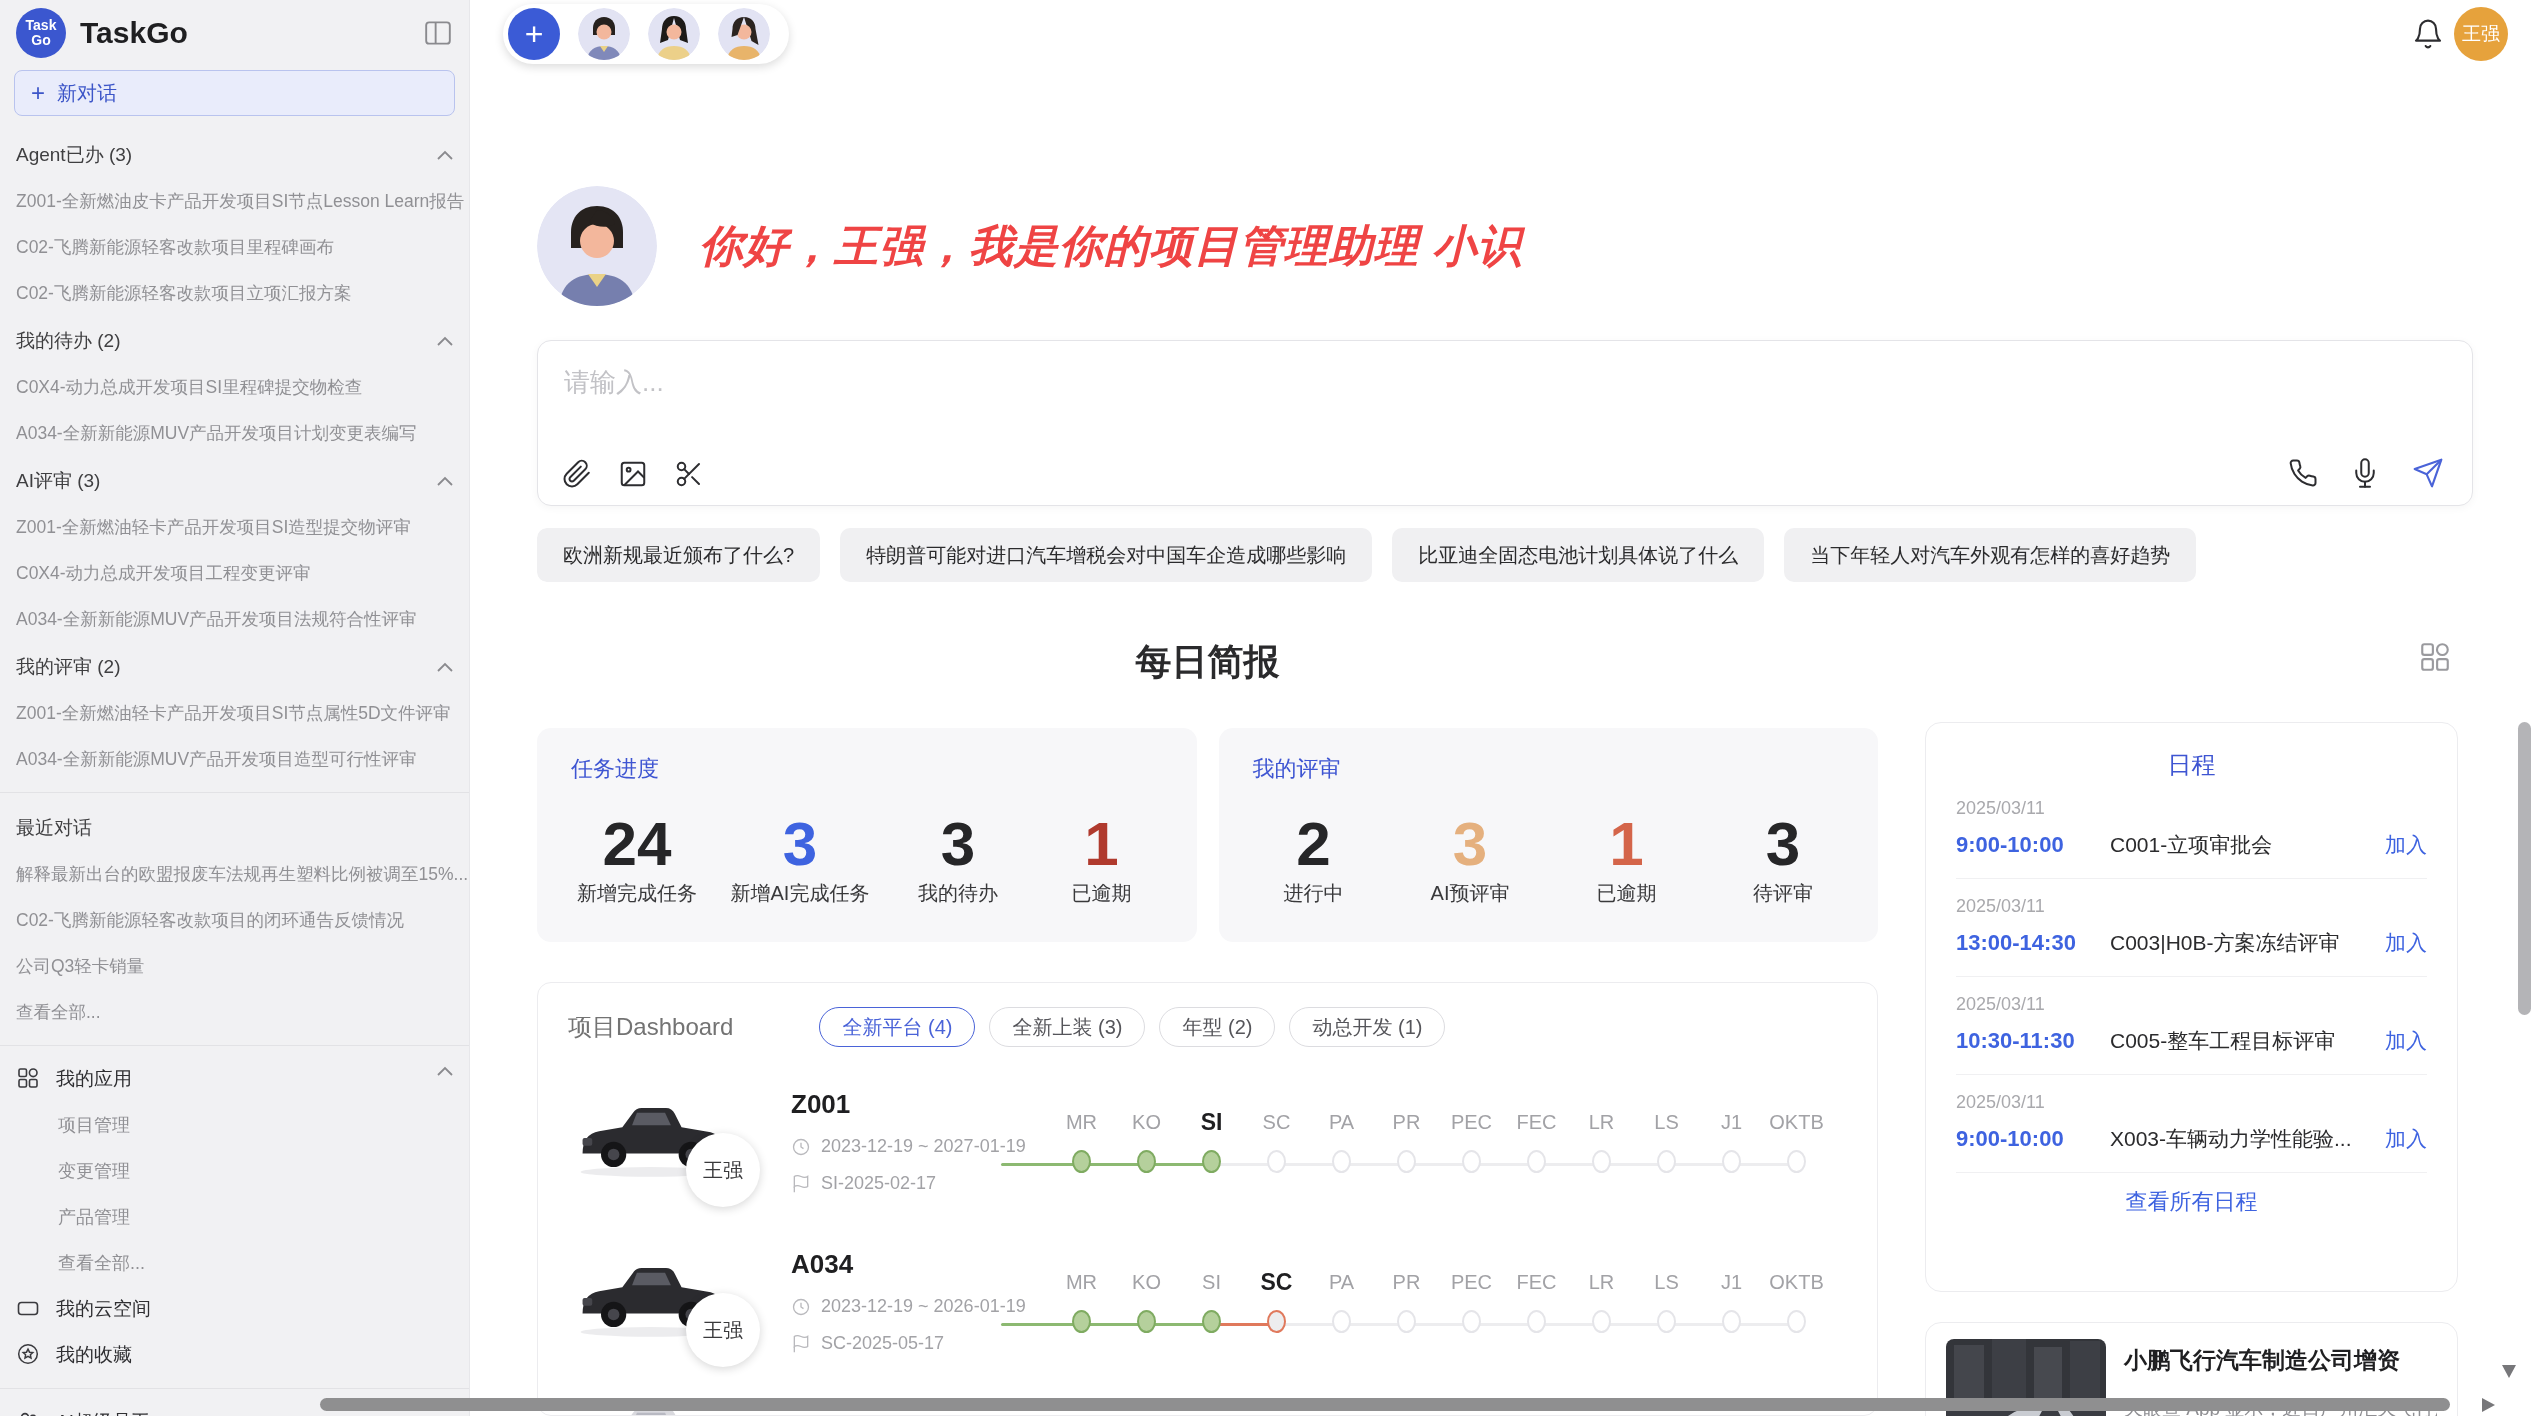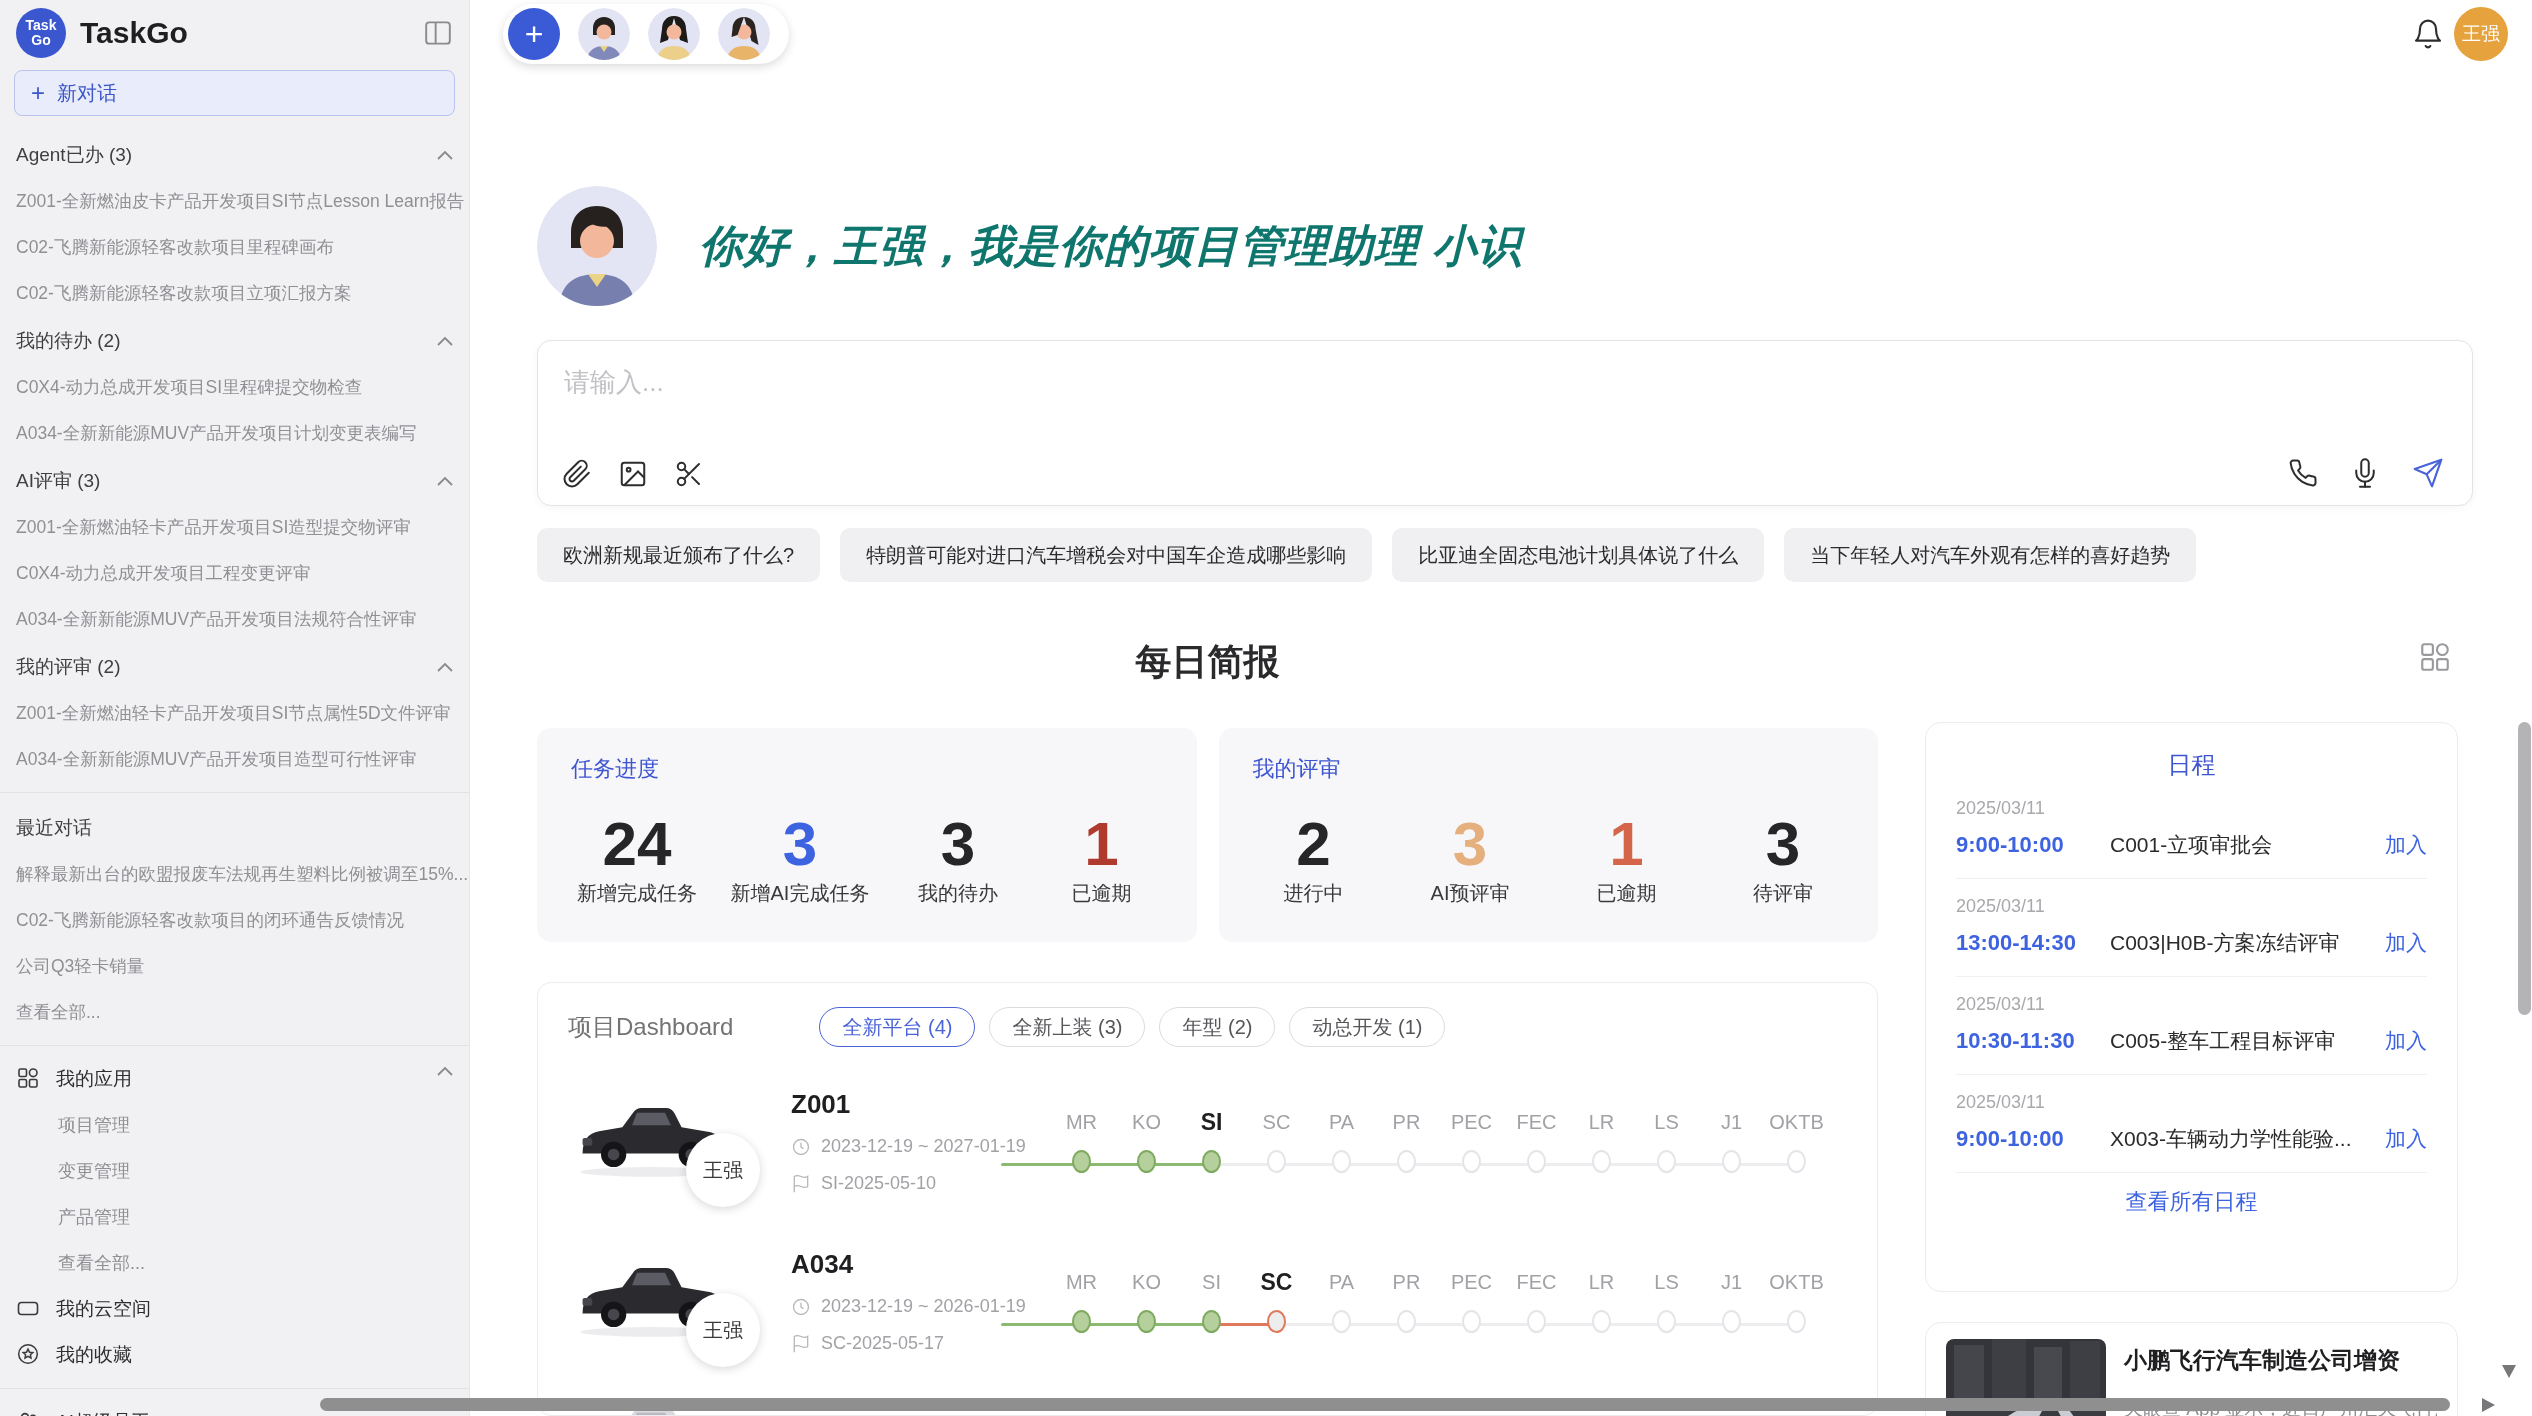--- a/index.html
+++ b/index.html
@@ -27,21 +27,21 @@
   
   .topbar-pill { position:absolute; left:503px; top:4px; width:286px; height:60px; background:#fff; border-radius:32px; box-shadow:0 3px 10px rgba(0,0,0,.14); display:flex; align-items:center; padding:0 5px; gap:18px; }
   .circle-btn { width:52px; height:52px; border-radius:50%; background:#3b5bd6; color:#fff; font-size:32px; display:flex; align-items:center; justify-content:center; cursor:pointer; flex:none; }
   .mini-avatar { width:52px; height:52px; border-radius:50%; overflow:hidden; flex:none; cursor:pointer; }
   .bell { position:absolute; left:2412px; top:18px; width:32px; height:32px; color:#2d2d30; cursor:pointer; }
   .user-avatar { position:absolute; left:2454px; top:7px; width:54px; height:54px; border-radius:50%; background:#e6a23c; color:#fff; font-size:19px; display:flex; align-items:center; justify-content:center; cursor:pointer; }
 
   
   .hero { position:absolute; left:537px; top:186px; display:flex; align-items:center; gap:42px; }
   .hero-avatar { width:120px; height:120px; border-radius:50%; overflow:hidden; flex:none; }
-  .hero-text { font-size:44px; font-weight:bold; font-style:italic; color:#0f766e; letter-spacing:1px; }
+  .hero-text { font-size:44px; font-weight:bold; font-style:italic; color:#ef4444; letter-spacing:1px; }
 
   
   .composer { position:absolute; left:537px; top:340px; width:1936px; height:166px; border:1px solid #e4e4e8; border-radius:14px; background:#fff; box-shadow:0 2px 8px rgba(0,0,0,.04); }
   .composer textarea { width:100%; height:90px; border:0; outline:none; resize:none; padding:24px 26px 0; font-size:26px; color:#333; font-family:"Liberation Sans", sans-serif; background:transparent; }
   .composer textarea::placeholder { color:#c2c2c6; }
   .composer-left { position:absolute; left:24px; bottom:16px; display:flex; gap:26px; color:#2d2d30; }
   .composer-right { position:absolute; right:28px; bottom:16px; display:flex; gap:32px; align-items:center; color:#2d2d30; }
   .composer .send { color:#4a63d8; }
   .ibtn { cursor:pointer; }
 
@@ -464,21 +464,21 @@
             </span>
           <span>2023-12-19 ~ 2027-01-19</span>
         </div>
         <div class="proj-meta">
           <span class="icon">
               <svg width="20" height="20" viewBox="0 0 24 24" fill="none" stroke="currentColor" stroke-width="1.6">
                 <path d="M4 15s1-1 4-1 5 2 8 2 4-1 4-1V3s-1 1-4 1-5-2-8-2-4 1-4 1z"></path>
                 <line x1="4" y1="22" x2="4" y2="15"></line>
               </svg>
             </span>
-          <span>SI-2025-05-10</span>
+          <span>SI-2025-02-17</span>
         </div>
       </div>
       <div class="ms-track">
         <div class="ms-line green" style="left:-48px; width:211px;"></div>
         <div class="ms-line gray" style="left:163px; width:585px;"></div>
         <div class="ms-cells">
           <div class="ms-cell">
               <div class="ms-label">MR</div>
               <div class="ms-dot done"></div>
             </div>

